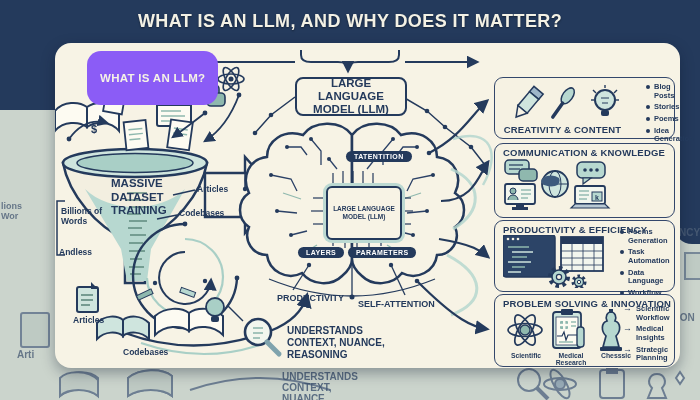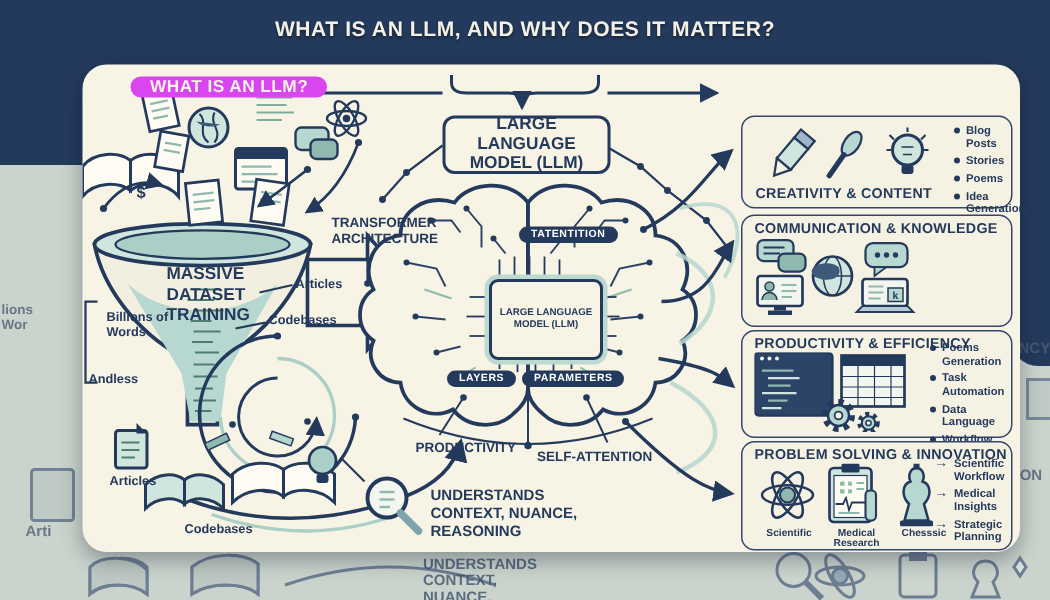--- a/index.html
+++ b/index.html
@@ -3,28 +3,28 @@
 <meta charset="utf-8">
 <style>
   html,body{margin:0;padding:0;}
   #stage{position:relative;width:700px;height:400px;overflow:hidden;
     background:#cbd4cc;font-family:"Liberation Sans","DejaVu Sans",sans-serif;}
   .abs{position:absolute;}
   
   #band{left:0;top:0;width:700px;height:110px;background:#243a5c;}
   #band-right{left:674px;top:0;width:26px;height:244px;background:#243a5c;border-bottom-left-radius:18px;}
   #main-title{left:0;top:11px;width:700px;text-align:center;color:#f3f1e5;
-    font-size:14px;font-weight:800;letter-spacing:.4px;text-shadow:0 1px 2px rgba(0,0,0,.45);}
+    font-size:18px;font-weight:800;letter-spacing:.4px;text-shadow:0 1px 2px rgba(0,0,0,.45);}
   
   .bgtxt{color:#4e6078;opacity:.8;font-weight:bold;line-height:1.1;}
   
   #card{left:55px;top:43px;width:625px;height:325px;background:#f7f3e5;
     border-radius:16px;box-shadow:0 5px 14px rgba(10,20,40,.35);}
-  .badge{position:absolute;background:#d946ef;color:#f5f2e6;font-weight:bold;
-    border-radius:14px;padding:1px 13px;font-size:11.5px;letter-spacing:.3px;white-space:nowrap;}
+  .badge{position:absolute;background:#8b5cf6;color:#f5f2e6;font-weight:bold;
+    border-radius:14px;padding:21px 13px;font-size:11.5px;letter-spacing:.3px;white-space:nowrap;}
   .pill{position:absolute;background:#243a5c;color:#fff;font-weight:bold;
     border-radius:9px;padding:2px 8px;font-size:7px;letter-spacing:.4px;white-space:nowrap;}
   .navytxt{position:absolute;color:#243a5c;font-weight:bold;line-height:1.18;}
   #llm-box{left:240px;top:34px;width:108px;height:35px;border:2px solid #243a5c;border-radius:8px;
     background:#f7f3e5;display:flex;align-items:center;justify-content:center;text-align:center;
     font-size:11.5px;font-weight:800;color:#243a5c;line-height:1.15;}
   #chip{left:271px;top:143px;width:70px;height:48px;border:2px solid #243a5c;border-radius:6px;
     background:#f7f3e5;box-shadow:0 0 0 3px #bcd9d2;display:flex;align-items:center;justify-content:center;
     text-align:center;font-size:6.5px;font-weight:bold;color:#243a5c;line-height:1.25;padding:1px;}
   
@@ -310,31 +310,30 @@
         <path d="M362,238 C402,278 418,284 432,286" marker-end="url(#ah)"></path>
       </g>
       <circle cx="374" cy="110" r="2.3" fill="#243a5c"></circle>
         <circle cx="362" cy="238" r="2.3" fill="#243a5c"></circle>
     </svg>
 
     <div class="badge" style="left:32px;top:8px;">WHAT IS AN LLM?</div>
 
     <div class="abs" id="llm-box">LARGE LANGUAGE MODEL (LLM)</div>
 
-    <div class="navytxt" style="left:166px;top:100px;width:100px;font-size:9px;">TRANSFORMER ARCHITECTURE</div>
     <div class="pill" style="left:291px;top:108px;">TATENTITION</div>
     <div class="abs" id="chip">LARGE LANGUAGE MODEL (LLM)</div>
     <div class="pill" style="left:243px;top:204px;">LAYERS</div>
     <div class="pill" style="left:293px;top:204px;">PARAMETERS</div>
     <div class="navytxt" style="left:222px;top:250px;font-size:9px;">PRODUCTIVITY</div>
     <div class="navytxt" style="left:303px;top:256px;font-size:9px;">SELF-ATTENTION</div>
     <div class="navytxt" style="left:232px;top:282px;width:118px;font-size:10px;">UNDERSTANDS CONTEXT, NUANCE, REASONING</div>
 
     <div class="navytxt" style="left:56px;top:134px;width:92px;font-size:11.5px;">MASSIVE DATASET TRAINING</div>
-    <div class="navytxt" style="left:16px;top:163px;width:44px;font-size:8.5px;">Billions of Words</div>
+    <div class="navytxt" style="left:6px;top:163px;width:44px;font-size:8.5px;">Billions of Words</div>
     <div class="navytxt" style="left:4px;top:204px;font-size:8.5px;">Andless</div>
     <div class="navytxt" style="left:142px;top:141px;font-size:8.5px;">Articles</div>
     <div class="navytxt" style="left:124px;top:165px;font-size:8.5px;">Codebases</div>
     <div class="navytxt" style="left:18px;top:272px;font-size:8.5px;">Articles</div>
     <div class="navytxt" style="left:68px;top:304px;font-size:8.5px;">Codebases</div>
     <div class="navytxt" style="left:36px;top:80px;font-size:11px;">$</div>
 
     <div class="rbox" style="top:34px;height:60px;">
       <svg class="abs" style="left:12px;top:6px;" width="120" height="40" viewBox="0 0 120 40">
         <g transform="rotate(40 20 20)">
@@ -353,21 +352,21 @@
           <g stroke="#243a5c" stroke-width="1.4">
             <line x1="98" y1="1" x2="98" y2="4"></line>
               <line x1="86" y1="6" x2="89" y2="9"></line>
             <line x1="110" y1="6" x2="107" y2="9"></line>
               <line x1="84" y1="16" x2="87" y2="16"></line>
               <line x1="112" y1="16" x2="109" y2="16"></line>
           </g>
         </g>
       </svg>
       <div class="rtitle" style="left:0;top:46px;width:135px;text-align:center;">CREATIVITY &amp; CONTENT</div>
-      <div class="blist" style="left:141px;top:5px;width:46px;">
+      <div class="blist" style="left:151px;top:5px;width:46px;">
         <div class="bullet">
             <span class="dot"></span>
             <span class="btxt">Blog Posts</span>
           </div>
         <div class="bullet">
             <span class="dot"></span>
             <span class="btxt">Stories</span>
           </div>
         <div class="bullet">
             <span class="dot"></span>

